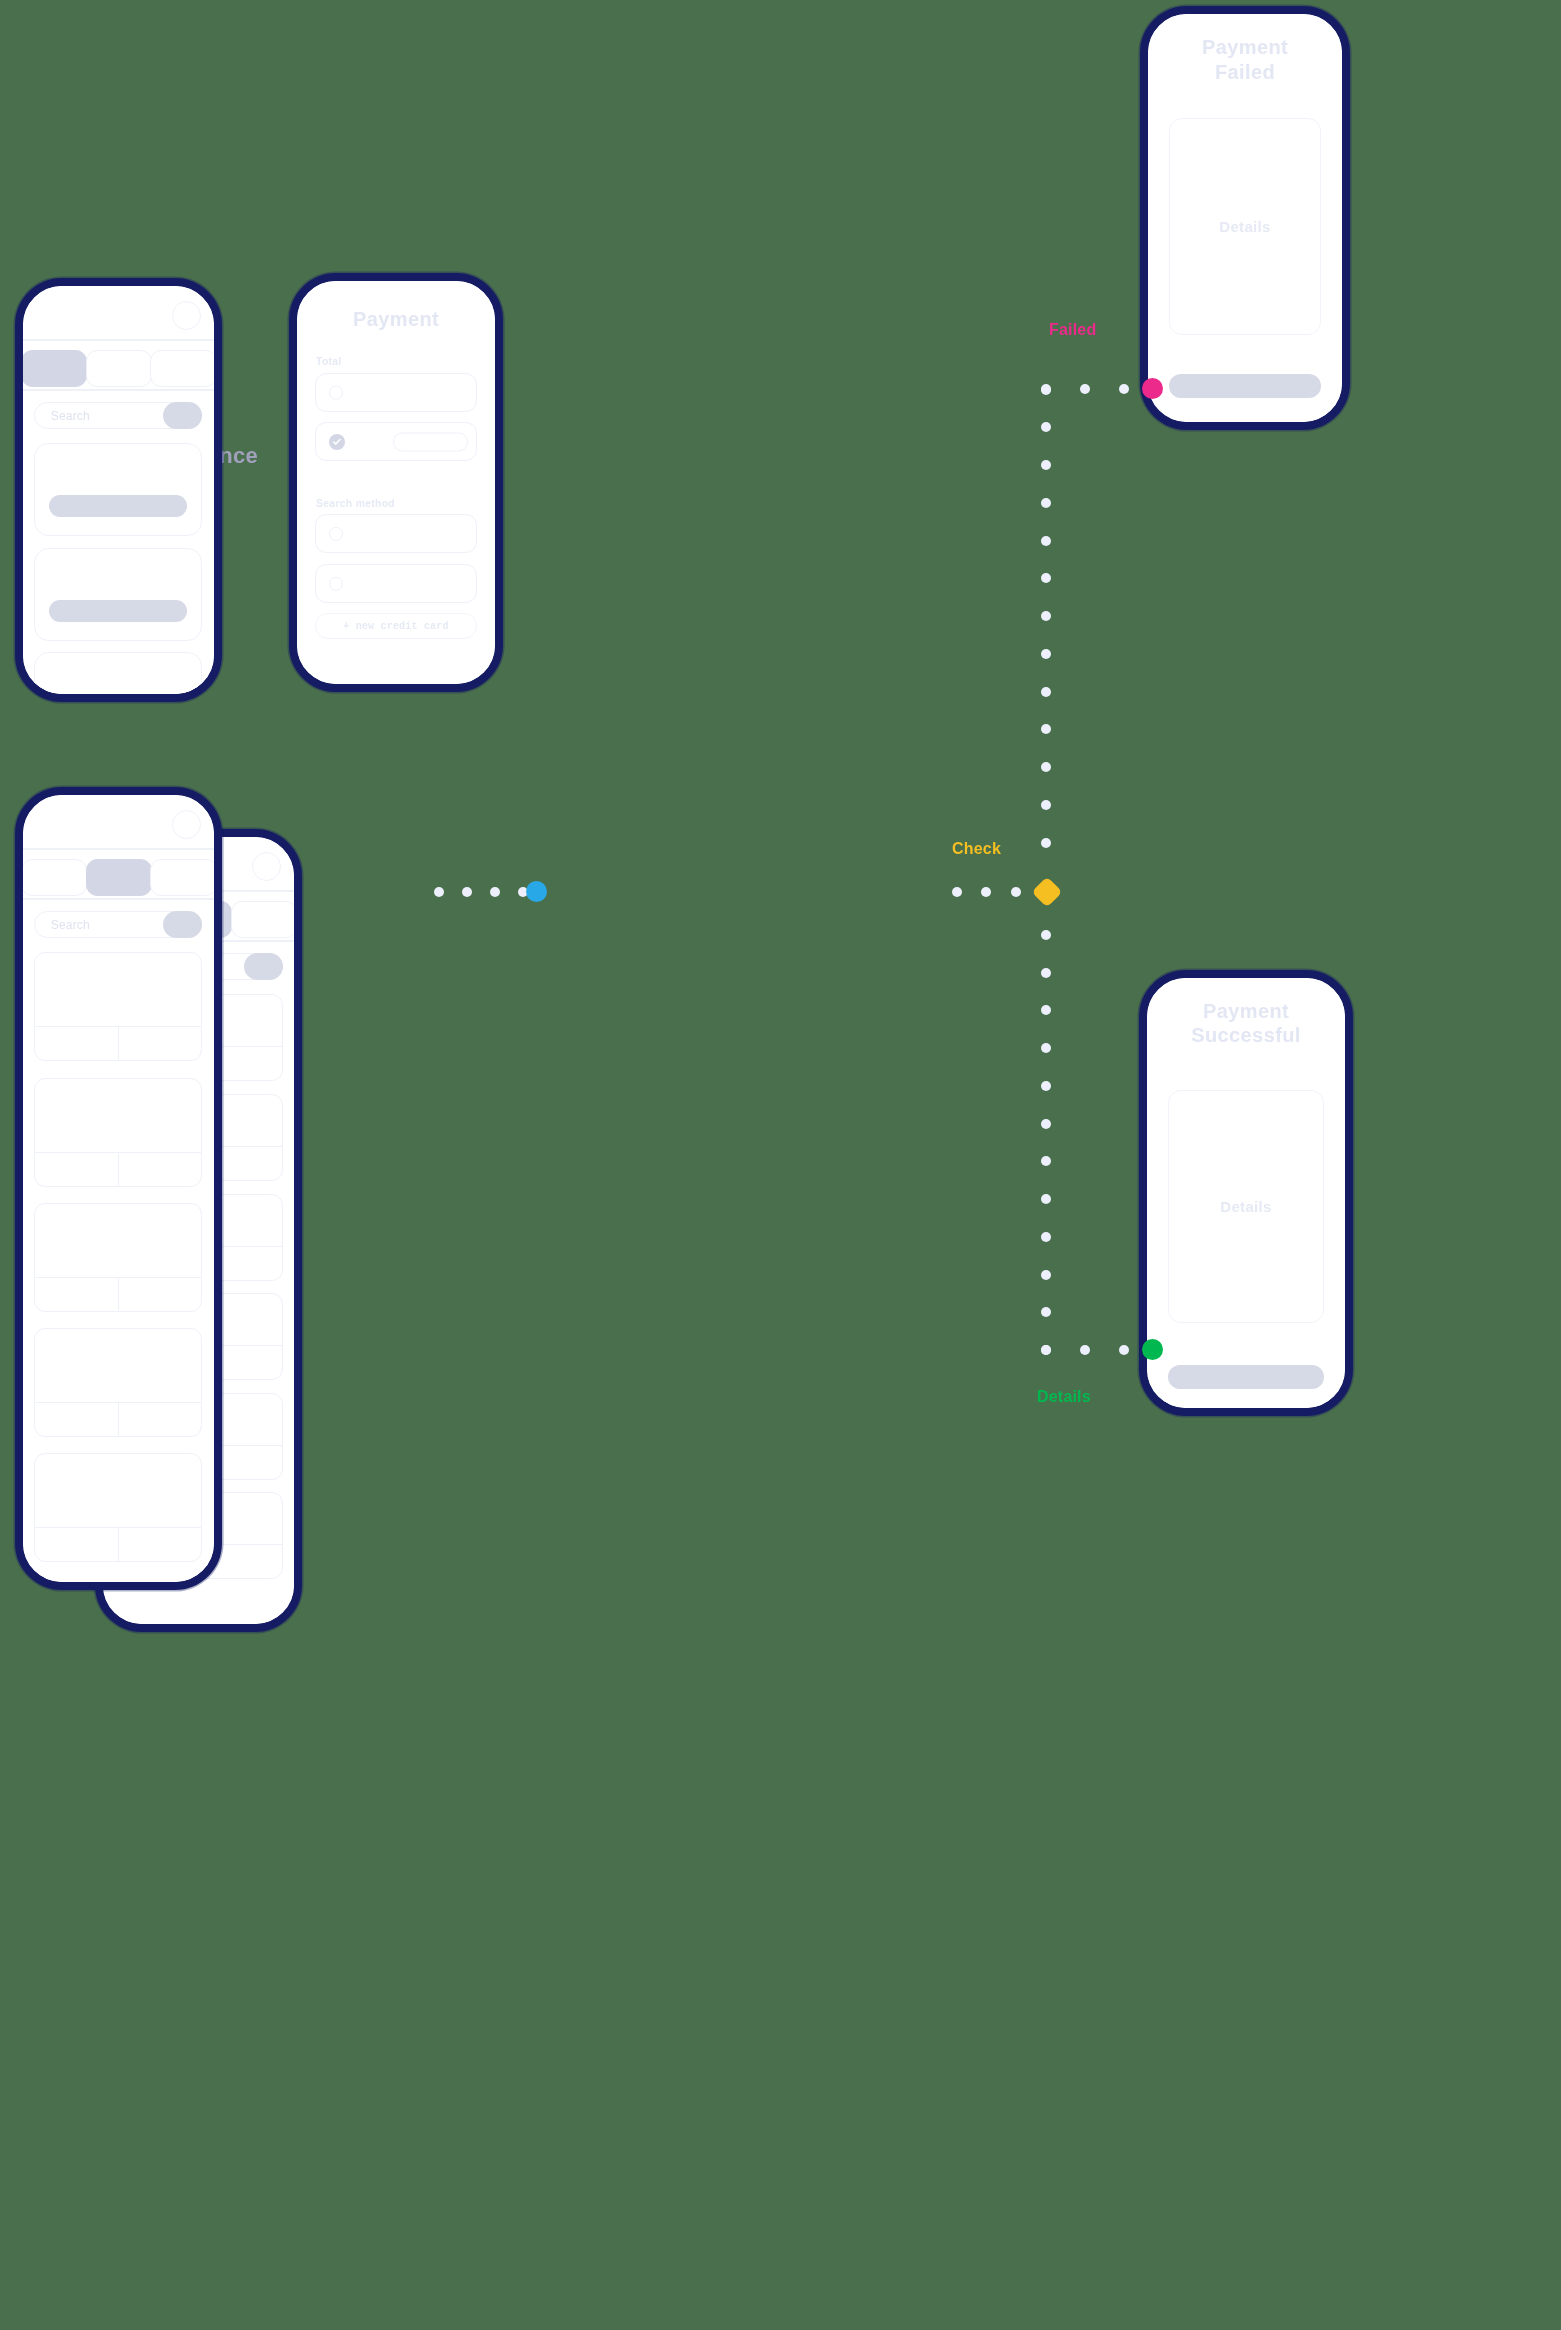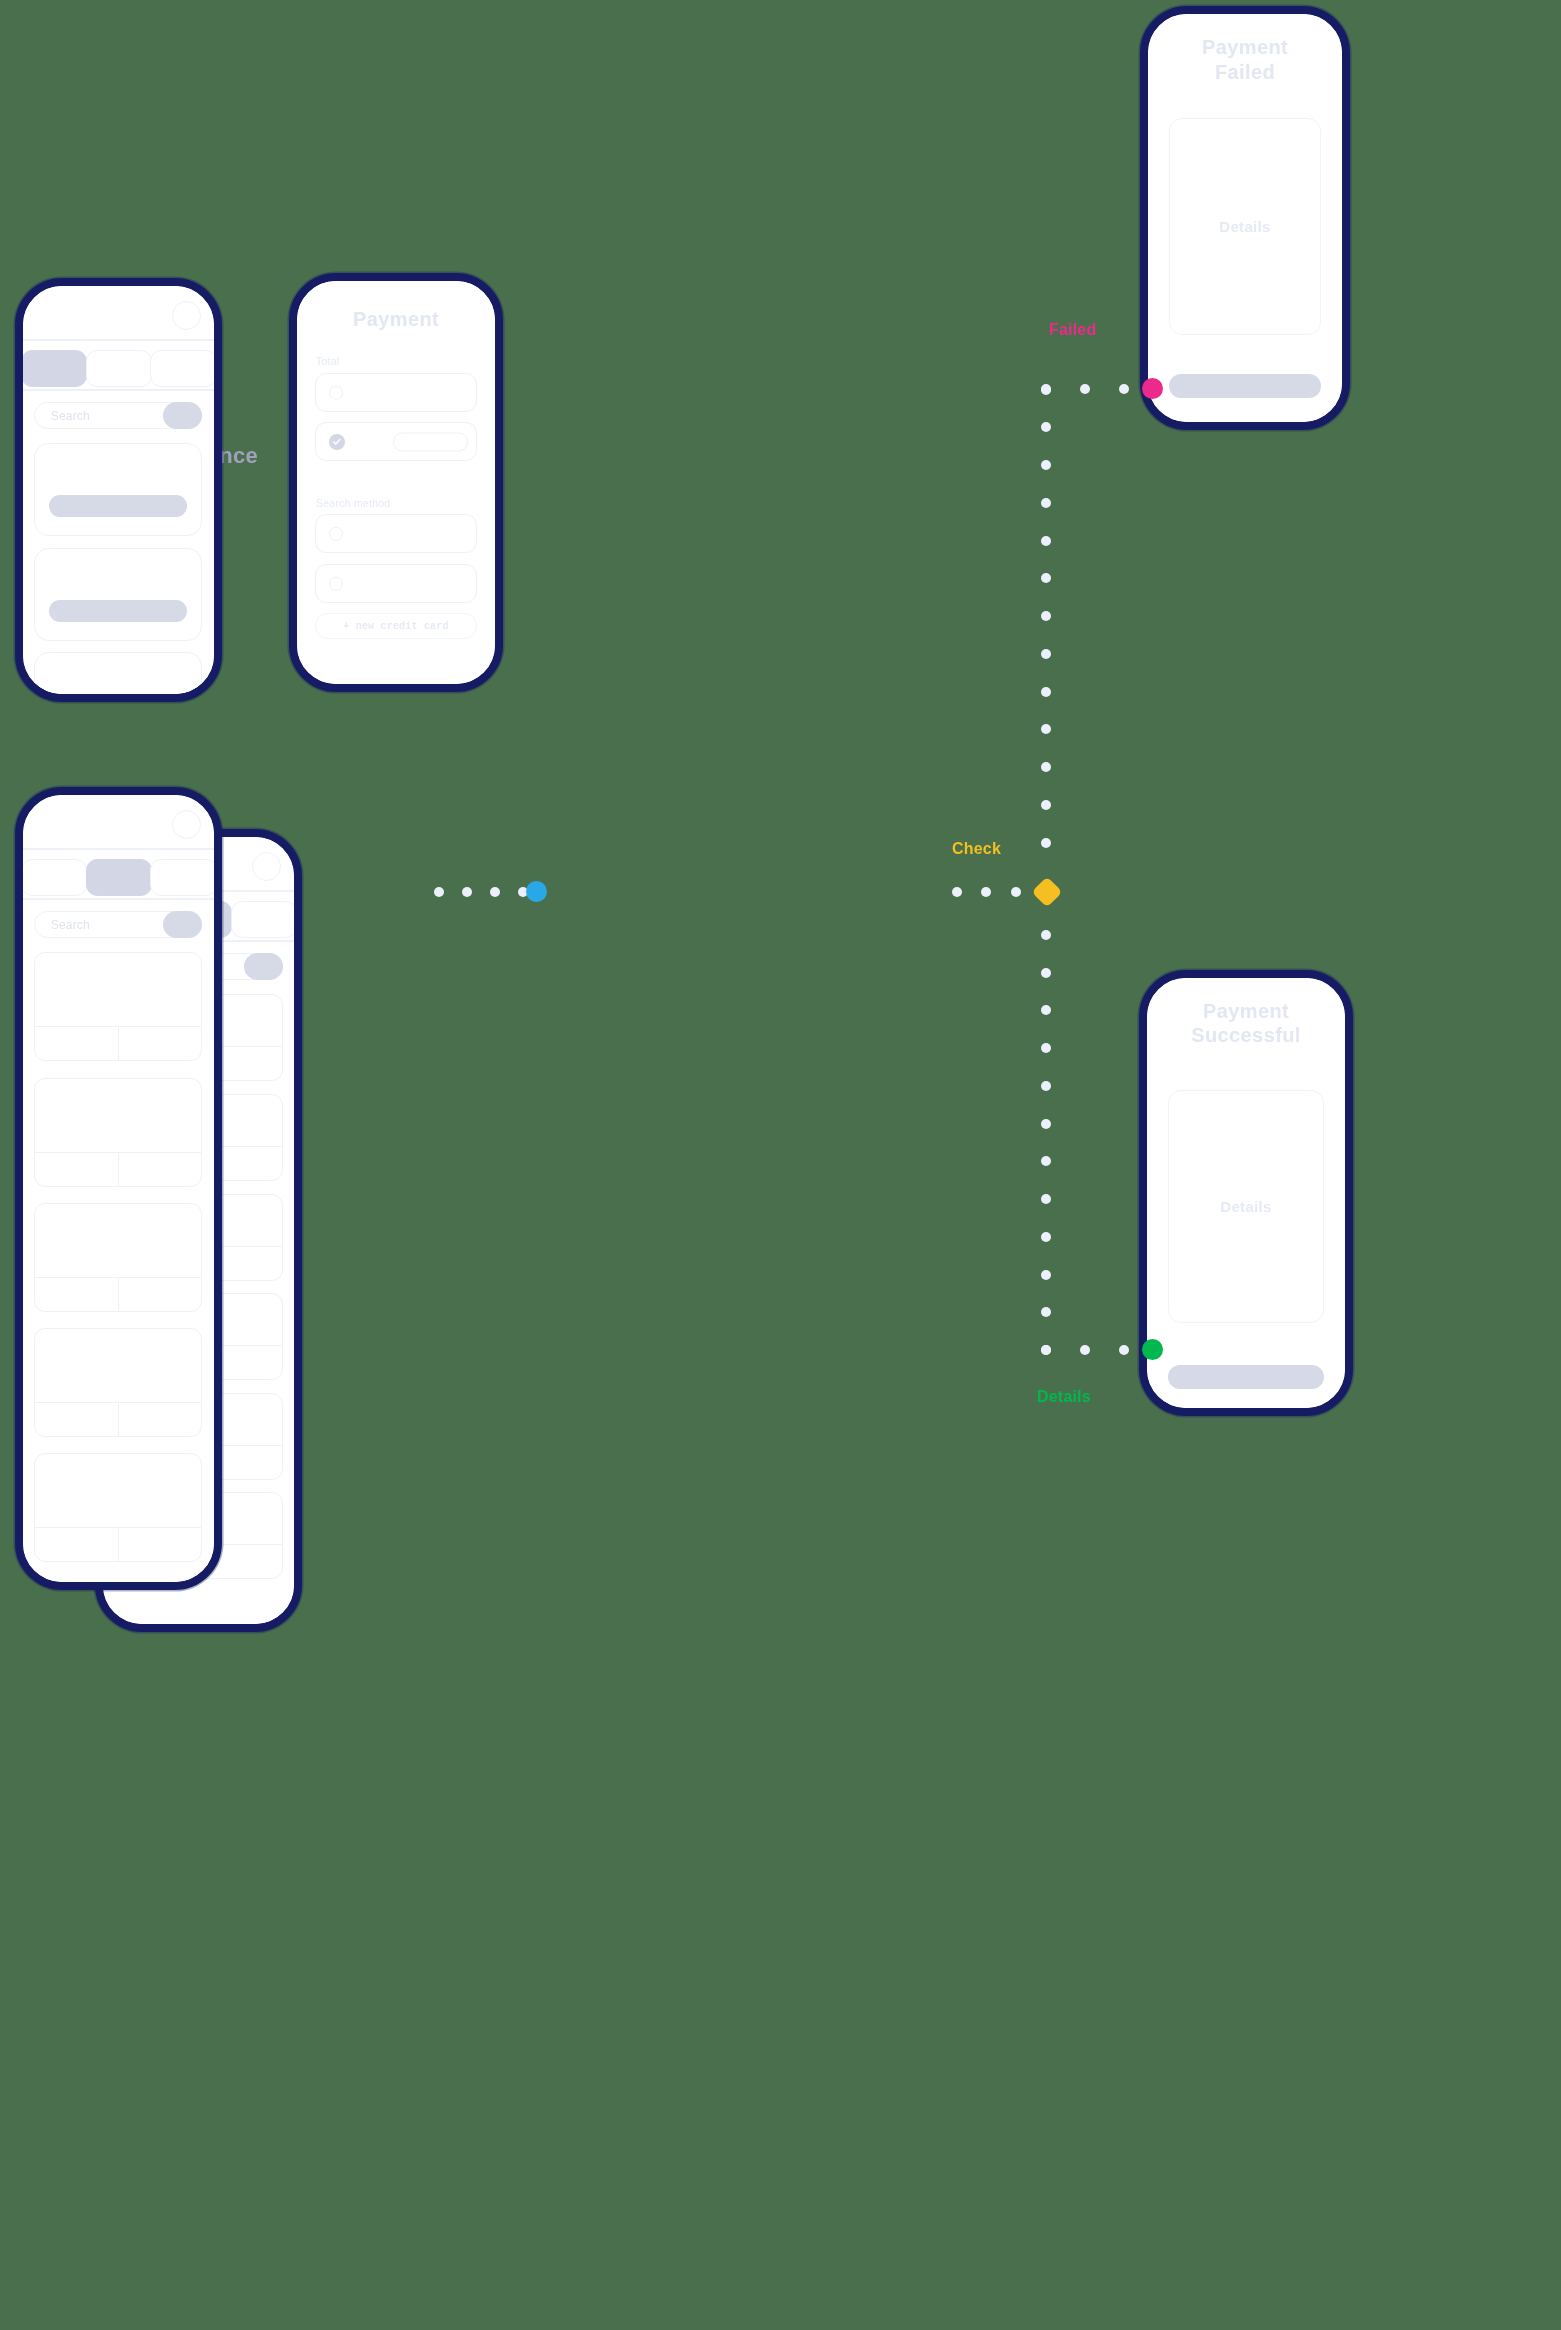--- a/index.html
+++ b/index.html
@@ -44,21 +44,21 @@
   
   .wf-title {
     text-align: center;
     color: #e3e7f3;
     font-weight: bold;
     letter-spacing: 0.4px;
     line-height: 1.22;
   }
   .wf-label {
     color: #e6eaf4;
-    font-weight: normal;
+    font-weight: bold;
     letter-spacing: 0.3px;
   }
   .circle-ol {
     border: 1.6px solid #eef1f8;
     border-radius: 50%;
   }
   .hairline {
     background: #eef1f8;
   }
 

